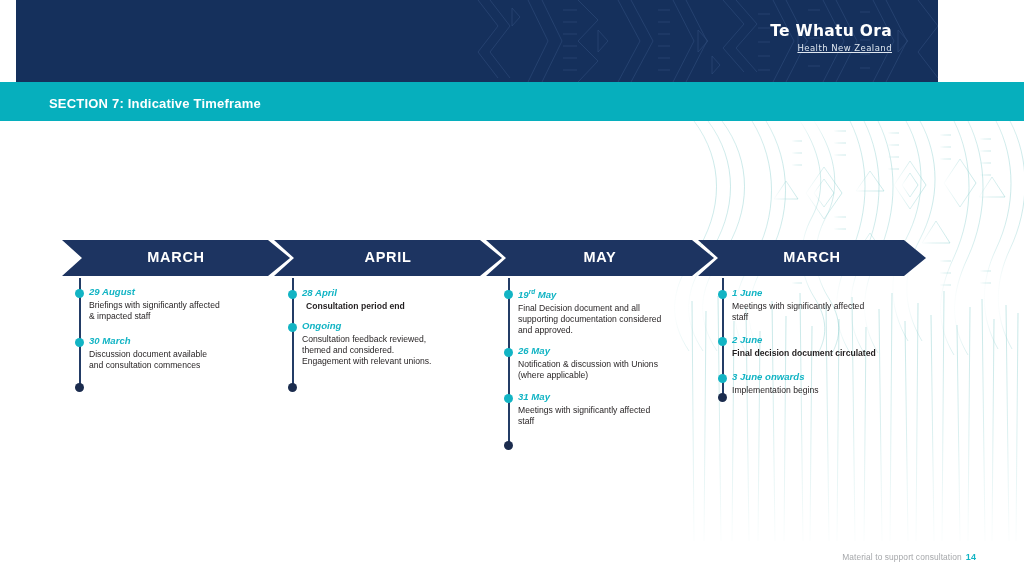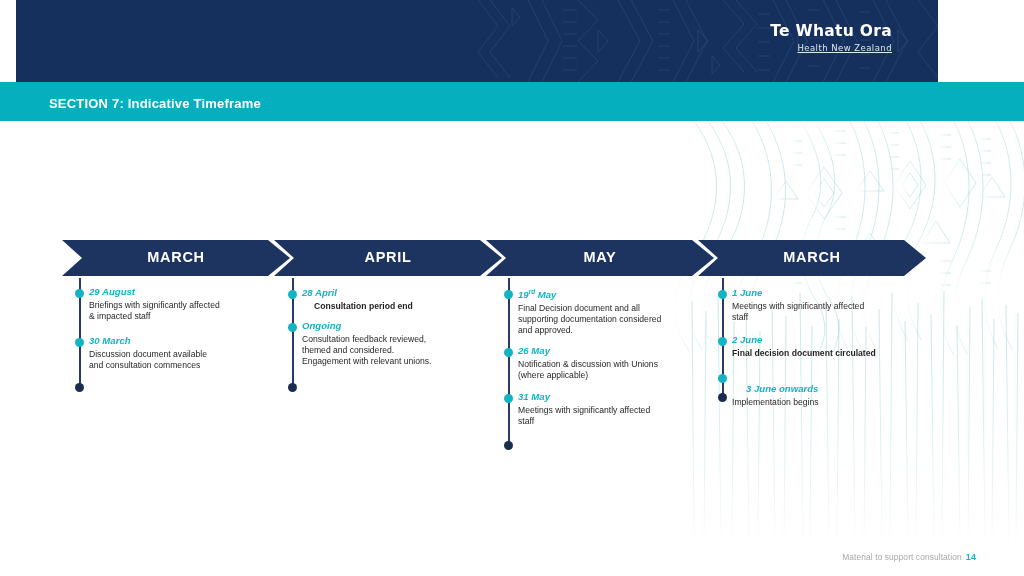--- a/index.html
+++ b/index.html
@@ -71,21 +71,21 @@
 
   .evt{position:absolute;}
   .evt-date{
     color:#12b4c4;font-size:9.6px;font-weight:bold;font-style:italic;
     white-space:nowrap;line-height:1.1;
   }
   .evt-date sup{font-size:6.4px;vertical-align:super;}
   .evt-body{
     color:#231f20;font-size:8.6px;line-height:1.32;margin-top:2px;
   }
-  .evt-body.bold{font-weight:bold;margin-left:12px;margin-top:2.5px;}
+  .evt-body.bold{font-weight:bold;margin-left:4px;margin-top:2.5px;}
 
   
   .footer{
     position:absolute;right:48px;bottom:14px;
     font-size:8.4px;color:#a6a8ab;letter-spacing:.1px;margin-left:20px;
   }
   .footer .pg{color:#12b4c4;font-weight:bold;margin-left:4px;font-size:9px;}
 </style>
 </head>
 <body>
@@ -299,21 +299,21 @@
 
   <div class="evt" style="left:732px;top:288px;">
     <div class="evt-date">1 June</div>
     <div class="evt-body" style="white-space:pre-line;">Meetings with significantly affected
 staff</div>
   </div>
   <div class="evt" style="left:732px;top:335px;">
     <div class="evt-date">2 June</div>
     <div class="evt-body bold" style="white-space:pre-line;margin-left:0;">Final decision document circulated</div>
   </div>
-  <div class="evt" style="left:732px;top:384px;text-align:right;">
+  <div class="evt" style="left:732px;top:372px;">
     <div class="evt-date">3 June onwards</div>
     <div class="evt-body" style="white-space:pre-line;">Implementation begins</div>
   </div>
 
 </div>
 
 <div class="footer">
   <span>Material to support consultation</span><span class="pg">14</span>
 </div>
 

